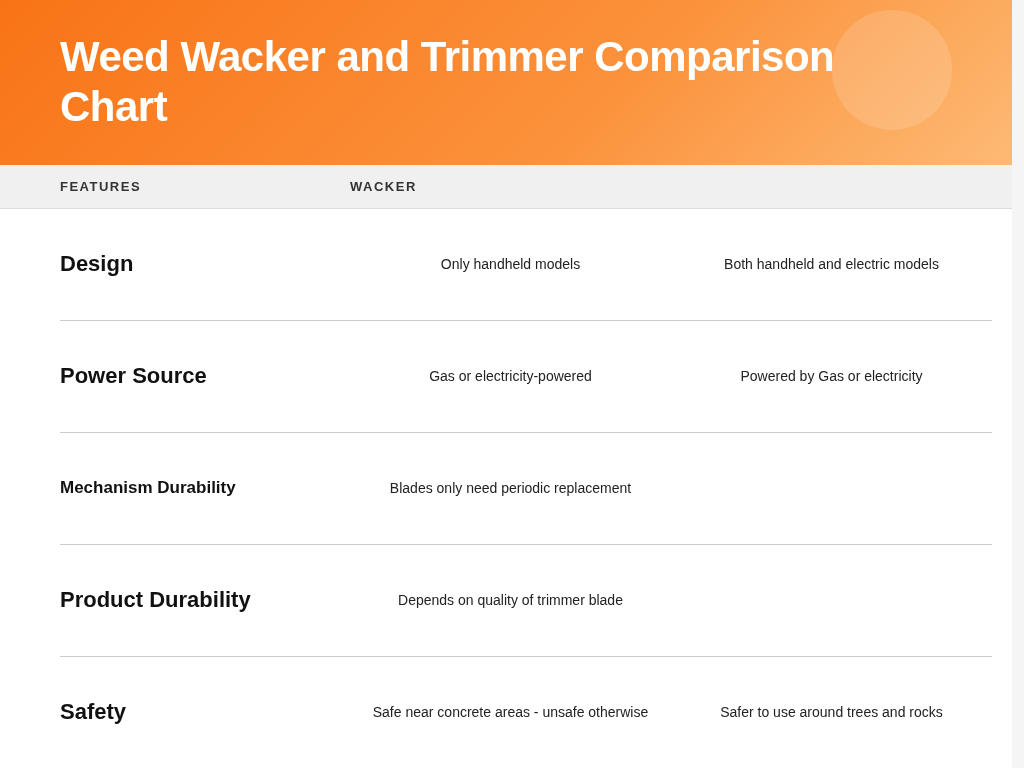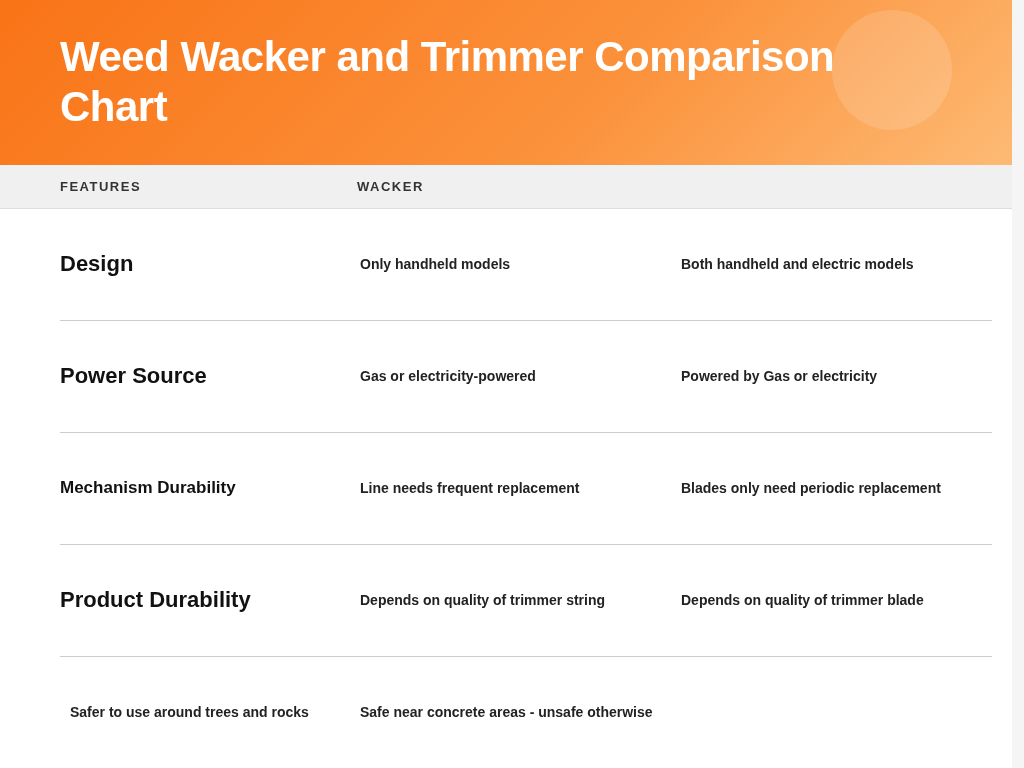--- a/index.html
+++ b/index.html
@@ -51,21 +51,20 @@
       z-index: 1;
     }
 
     
     .col-headers {
       display: grid;
       grid-template-columns: 290px 1fr 1fr;
       background: #f0f0f0;
       padding: 14px 20px 14px 60px;
       border-bottom: 1px solid #ddd;
-      gap: 7px;
     }
 
     .col-header {
       font-size: 13px;
       font-weight: 700;
       letter-spacing: 1.5px;
       text-transform: uppercase;
       color: #333;
       text-align: left;
     }
@@ -99,24 +98,23 @@
     }
 
     .feature-cell.small {
       font-size: 17px;
       font-weight: 600;
     }
 
     .data-cell {
       font-size: 14px;
       color: #222;
-      text-align: left;
+      text-align: center;
       padding: 0 10px;
       line-height: 1.4;
-      font-weight: bold;
     }
 
     .last-row {
       border-bottom: none;
     }
   </style>
 </head>
 <body>
 
 <div class="page-wrapper">
@@ -136,27 +134,26 @@
       <div class="data-cell">Only handheld models</div>
       <div class="data-cell">Both handheld and electric models</div>
     </div>
       <div class="table-row">
       <div class="feature-cell">Power Source</div>
       <div class="data-cell">Gas or electricity-powered</div>
       <div class="data-cell">Powered by Gas or electricity</div>
     </div>
       <div class="table-row">
       <div class="feature-cell small">Mechanism Durability</div>
-      <div class="data-cell">Line needs frequent replacement</div>
       <div class="data-cell">Blades only need periodic replacement</div>
     </div>
       <div class="table-row">
       <div class="feature-cell">Product Durability</div>
-      <div class="data-cell">Depends on quality of trimmer string</div>
       <div class="data-cell">Depends on quality of trimmer blade</div>
     </div>
       <div class="table-row last-row">
+      <div class="feature-cell">Safety</div>
+      <div class="data-cell">Safe near concrete areas - unsafe otherwise</div>
       <div class="data-cell">Safer to use around trees and rocks</div>
-      <div class="data-cell">Safe near concrete areas - unsafe otherwise</div>
     </div>
     </div>
 
 </div>
 
 </body></html>

